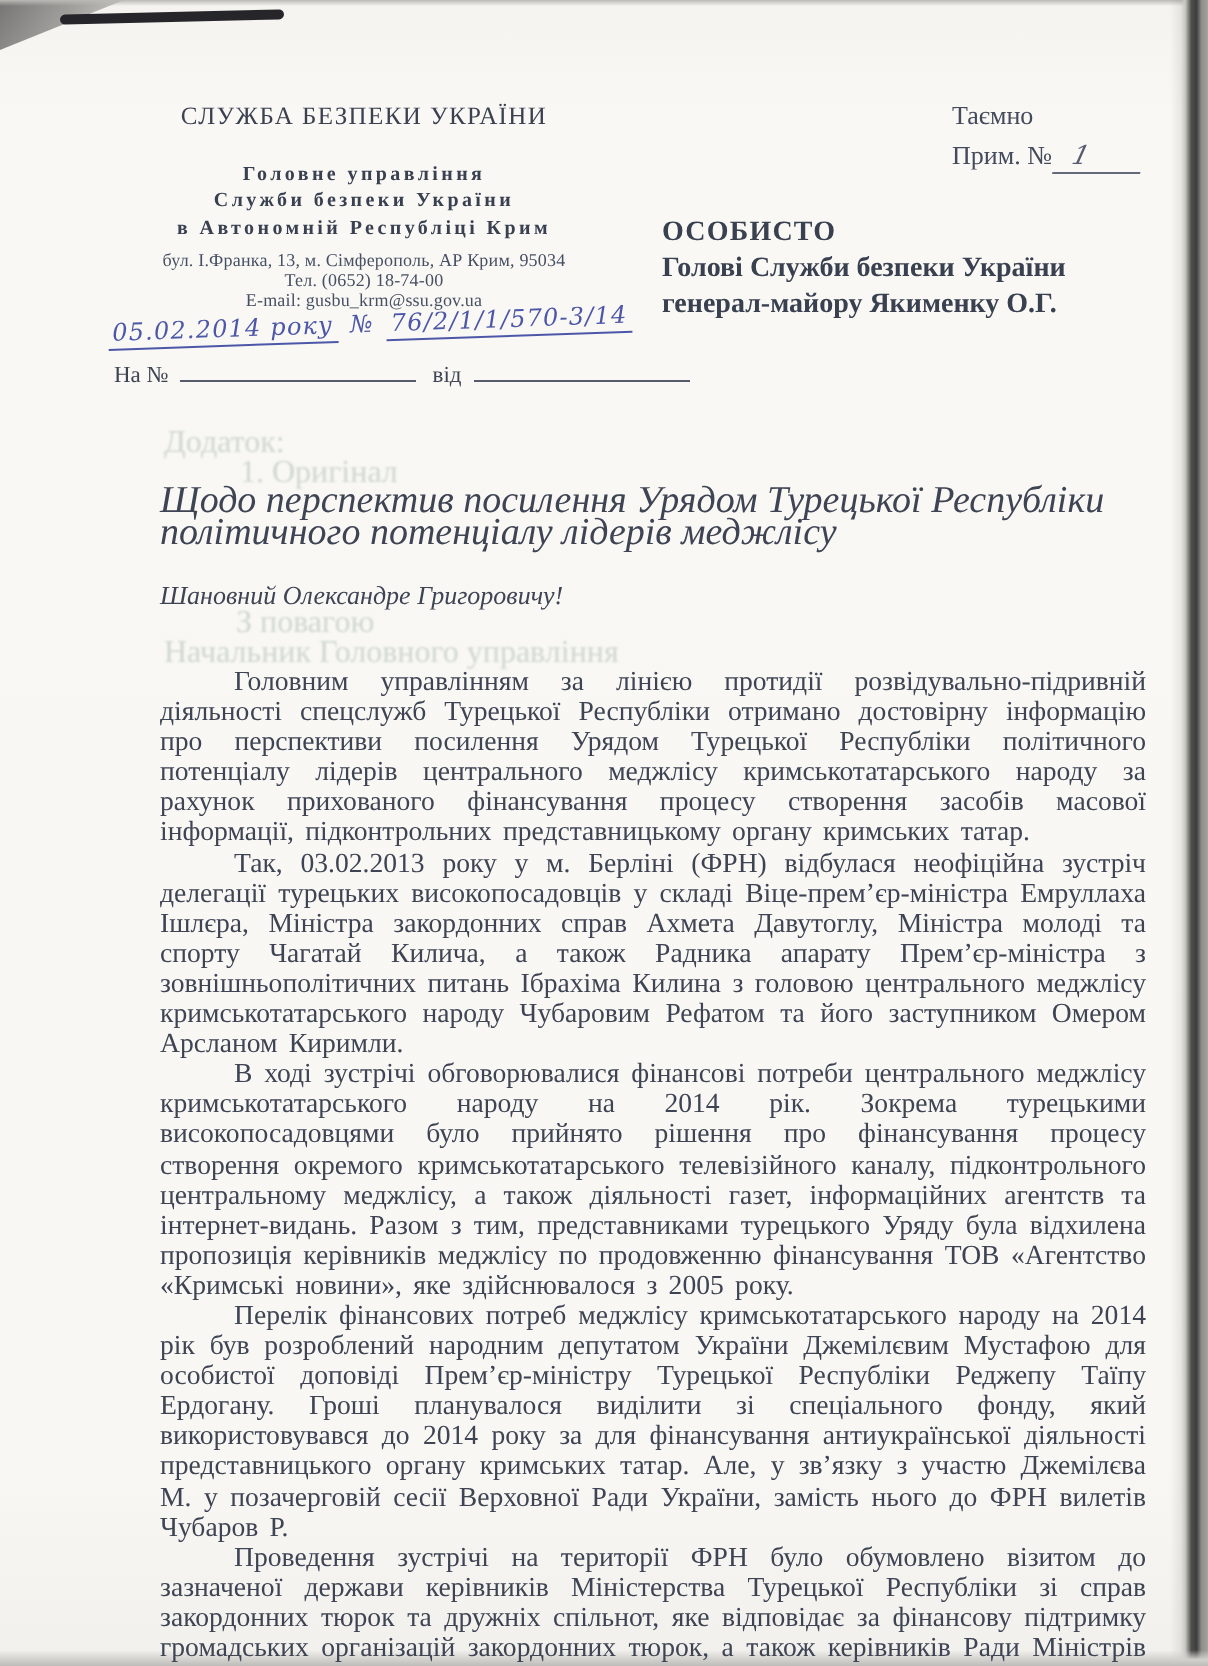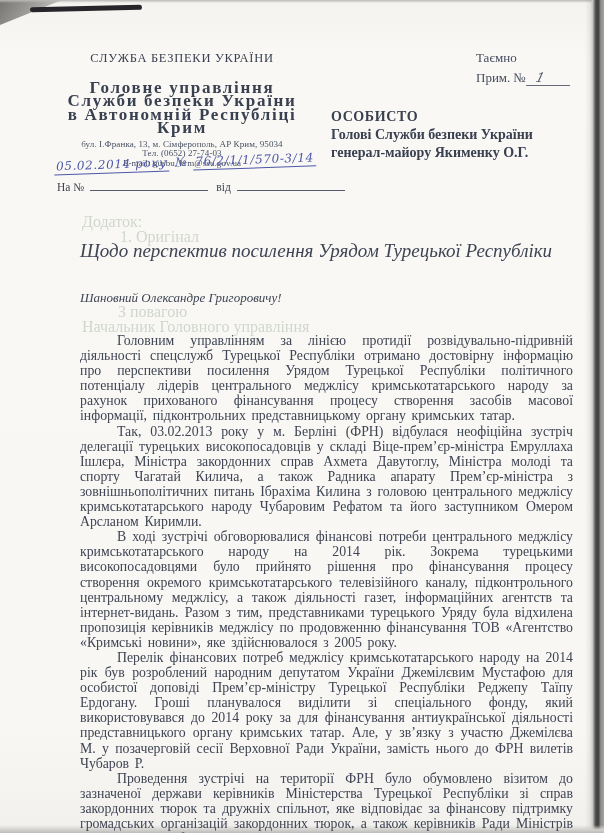--- a/index.html
+++ b/index.html
@@ -42,21 +42,21 @@
   .copy-num {
     display:inline-block; min-width:36px; margin-left:2px; padding:0 0 0 8px;
     border-bottom:1.2px solid #646a7a;
     font-family:"DejaVu Serif", serif; font-style:italic; color:#565c70;
     transform:skewX(-14deg); font-size:13px; line-height:15px;
   }
 
   
   .letterhead { position:absolute; left:48px; top:51px; width:268px; text-align:center; }
   .org-name { font-size:12.5px; letter-spacing:0.7px; color:#3b4150; }
-  .division { margin-top:15px; font-weight:bold; font-size:17px; line-height:13.4px; letter-spacing:1.7px; color:#394050; }
+  .division { margin-top:15px; font-weight:bold; font-size:10px; line-height:13.4px; letter-spacing:1.7px; color:#394050; }
   .contact { margin-top:5px; font-size:9px; line-height:9.8px; color:#475063; letter-spacing:0.1px; }
 
   .hw-line {
     position:absolute; left:54px; top:155px; width:256px; white-space:nowrap;
     font-family:"DejaVu Serif", serif; font-style:italic;
     font-size:12px; letter-spacing:0.6px; color:#4d57a8;
     transform:rotate(-2deg);
   }
   .hw-line .u { border-bottom:1.3px solid #4d57a8; padding:0 2px 1px 2px; }
   .hw-line .no { margin:0 2px; }
@@ -107,21 +107,21 @@
 
   <div class="letterhead">
     <div class="org-name">СЛУЖБА БЕЗПЕКИ УКРАЇНИ</div>
     <div class="division">
       <div>Головне управління</div>
       <div>Служби безпеки України</div>
       <div>в Автономній Республіці Крим</div>
     </div>
     <div class="contact">
       <div>бул. І.Франка, 13,  м. Сімферополь,  АР Крим,  95034</div>
-      <div>Тел. (0652) 27-74-03</div>
+      <div>Тел. (0652) 18-74-00</div>
       <div>E-mail: gusbu_krm@ssu.gov.ua</div>
     </div>
   </div>
 
   <div class="hw-line">
     <span class="u">05.02.2014 року</span>
     <span class="no">№</span>
     <span class="u">76/2/1/1/570-3/14</span>
   </div>
 
@@ -139,20 +139,21 @@
     <div>Додаток:</div>
     <div class="ind">1. Оригінал</div>
   </div>
   <div class="bleed bleed-mid">
     <div class="ind">З повагою</div>
     <div>Начальник Головного управління</div>
   </div>
 
   <div class="subject">
     <div>Щодо перспектив посилення Урядом Турецької Республіки</div>
+    <div>політичного потенціалу лідерів меджлісу</div>
   </div>
 
   <div class="salutation">Шановний Олександре Григоровичу!</div>
 
   <div class="letter-body">
     <p>Головним управлінням за лінією протидії розвідувально-підривній діяльності спецслужб Турецької Республіки отримано достовірну інформацію про перспективи посилення Урядом Турецької Республіки політичного потенціалу лідерів центрального меджлісу кримськотатарського народу за рахунок прихованого фінансування процесу створення засобів масової інформації, підконтрольних представницькому органу кримських татар.</p>
     <p>Так, 03.02.2013 року у м. Берліні (ФРН) відбулася неофіційна зустріч делегації турецьких високопосадовців у складі Віце-прем’єр-міністра Емруллаха Ішлєра, Міністра закордонних справ Ахмета Давутоглу, Міністра молоді та спорту Чагатай Килича, а також Радника апарату Прем’єр-міністра з зовнішньополітичних питань Ібрахіма Килина з головою центрального меджлісу кримськотатарського народу Чубаровим Рефатом та його заступником Омером Арсланом Киримли.</p>
     <p>В ході зустрічі обговорювалися фінансові потреби центрального меджлісу кримськотатарського народу на 2014 рік. Зокрема турецькими високопосадовцями було прийнято рішення про фінансування процесу створення окремого кримськотатарського телевізійного каналу, підконтрольного центральному меджлісу, а також діяльності газет, інформаційних агентств та інтернет-видань. Разом з тим, представниками турецького Уряду була відхилена пропозиція керівників меджлісу по продовженню фінансування ТОВ «Агентство «Кримські новини», яке здійснювалося з 2005 року.</p>
     <p>Перелік фінансових потреб меджлісу кримськотатарського народу на 2014 рік був розроблений народним депутатом України Джемілєвим Мустафою для особистої доповіді Прем’єр-міністру Турецької Республіки Реджепу Таїпу Ердогану. Гроші планувалося виділити зі спеціального фонду, який використовувався до 2014 року за для фінансування антиукраїнської діяльності представницького органу кримських татар. Але, у зв’язку з участю Джемілєва М. у позачерговій сесії Верховної Ради України, замість нього до ФРН вилетів Чубаров Р.</p>
     <p>Проведення зустрічі на території ФРН було обумовлено візитом до зазначеної держави керівників Міністерства Турецької Республіки зі справ закордонних тюрок та дружніх спільнот, яке відповідає за фінансову підтримку громадських організацій закордонних тюрок, а також керівників Ради Міністрів Турецької Республіки, які</p>

